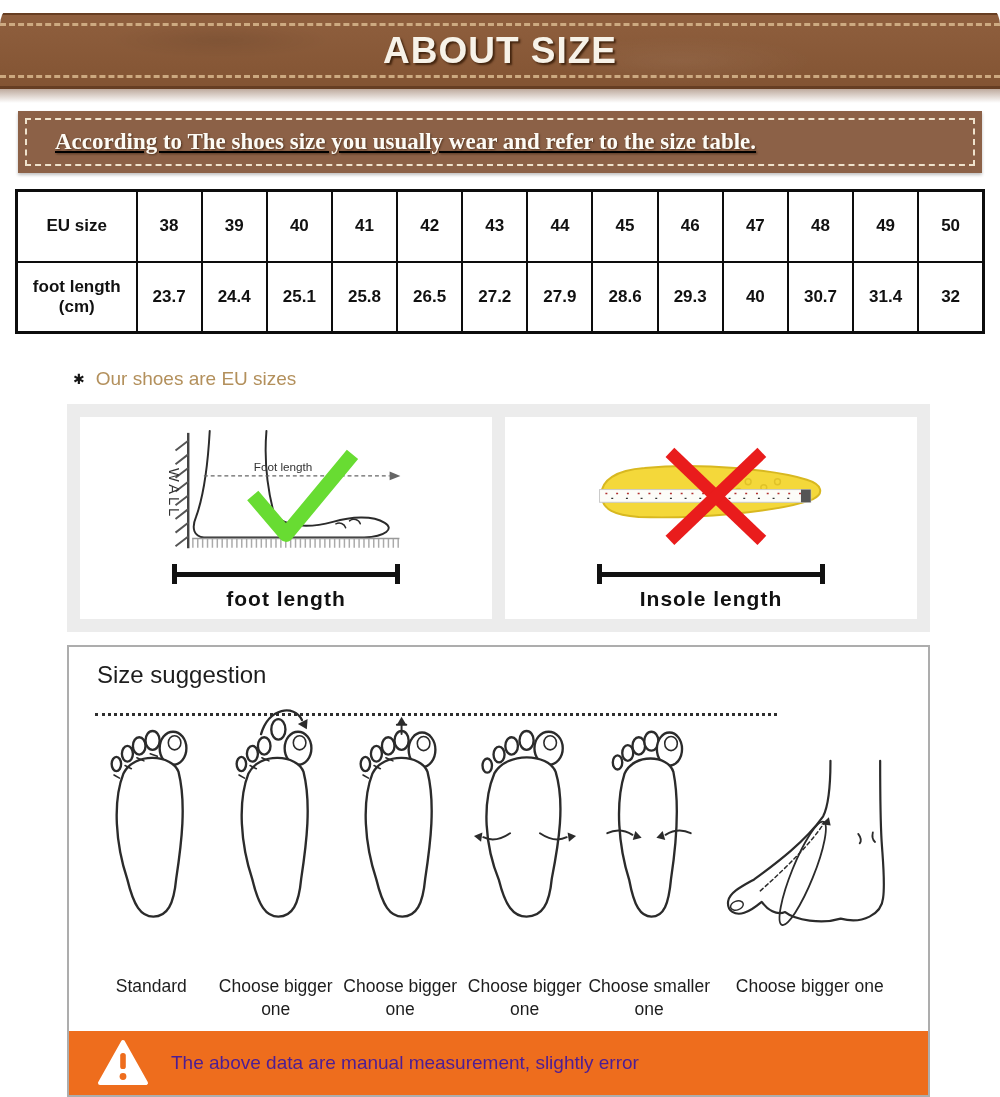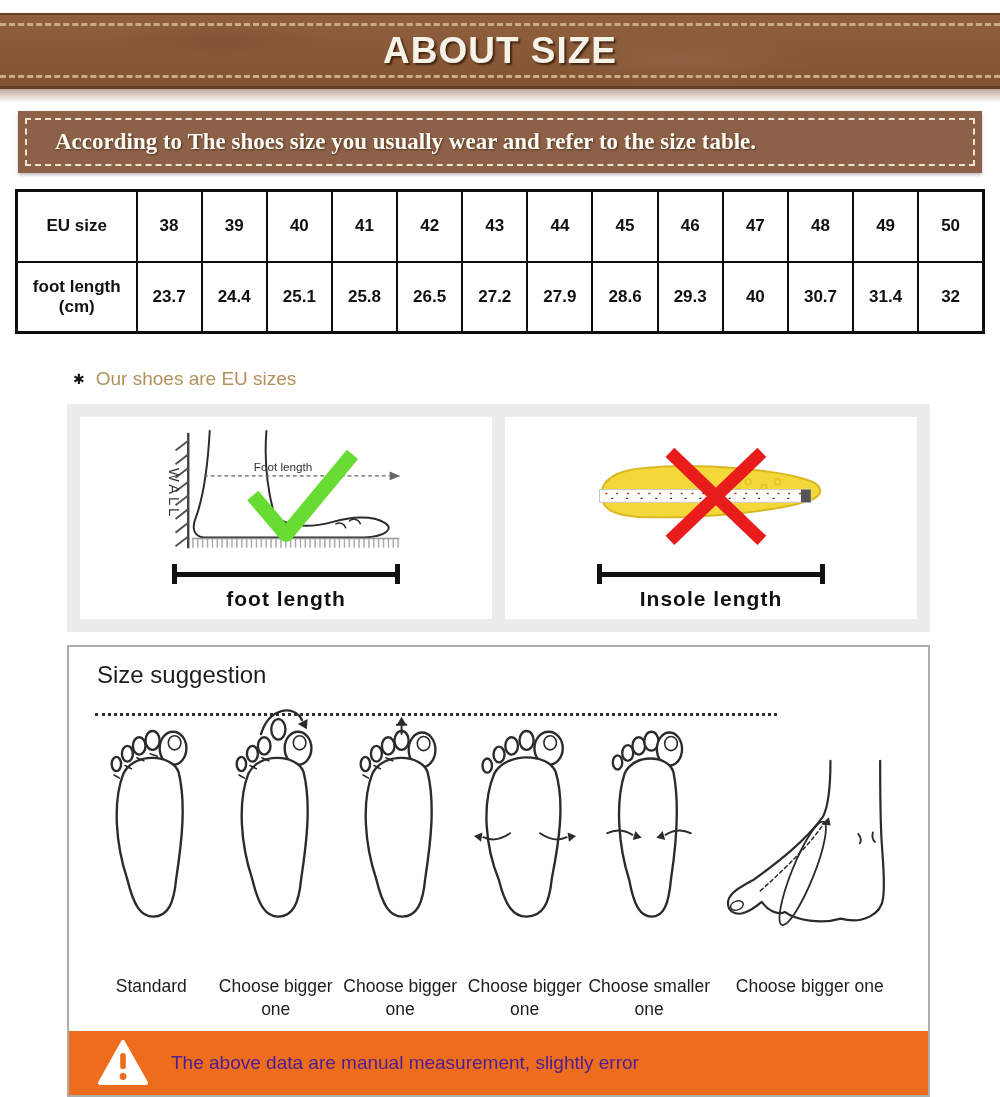--- a/index.html
+++ b/index.html
@@ -1,17 +1,17 @@
 <!DOCTYPE html>
 <html><head>
 <meta charset="utf-8">
 <style>
   * { margin:0; padding:0; box-sizing:border-box; }
   body { background:#fff; font-family:"Liberation Sans", sans-serif; }
-  .page { position:relative; width:1000px; height:1097px; background:#fff; overflow:hidden; }
+  .page { position:relative; width:1000px; height:1097px; background:#fff; overflow:hidden;border-radius:25px; }
 
   
   .banner{
     position:relative; margin-top:13px; height:76px;
     background:
       radial-gradient(ellipse 180px 30px at 22% 35%, rgba(0,0,0,.08), transparent 60%),
       radial-gradient(ellipse 220px 40px at 68% 65%, rgba(255,255,255,.06), transparent 60%),
       linear-gradient(#8f5f3e, #835433);
     border-top:2px solid rgba(70,36,14,.45);
     border-bottom:3px solid rgba(70,36,14,.55);
@@ -21,21 +21,21 @@
     border-top:3px dashed #d9b88e; border-bottom:3px dashed #d9b88e; opacity:.85; }
   .banner h1{
     position:relative; font-size:37px; font-weight:600; letter-spacing:1px;
     color:#f7f2e8; text-shadow:2px 2px 2px rgba(55,28,8,.85);
   }
   .banner-fade{ height:14px; background:linear-gradient(rgba(112,68,40,.45), rgba(255,255,255,0)); }
 
   
   .instruction{ margin:8px 18px 0; background:#8c6147; padding:7px;
     box-shadow:0 2px 3px rgba(0,0,0,.25); }
-  .instruction-inner{ border:2px dashed #efe2cc; padding:9px 10px 9px 28px; }
+  .instruction-inner{ border:2px dashed #efe2cc; padding:9px 10px 9px 28px;text-decoration:underline; }
   .instruction-inner p{
     font-family:"Liberation Serif", serif; font-weight:bold; font-size:23px;
     color:#fdfbf5; text-shadow:1px 1px 2px rgba(40,20,5,.6);
   }
 
   
   table.size-table{ margin:16px 15px 0; width:970px; border-collapse:collapse;
     table-layout:fixed; border:3px solid #0d0d0d; }
   .size-table col.hdr{ width:120px; }
   .size-table th, .size-table td{

